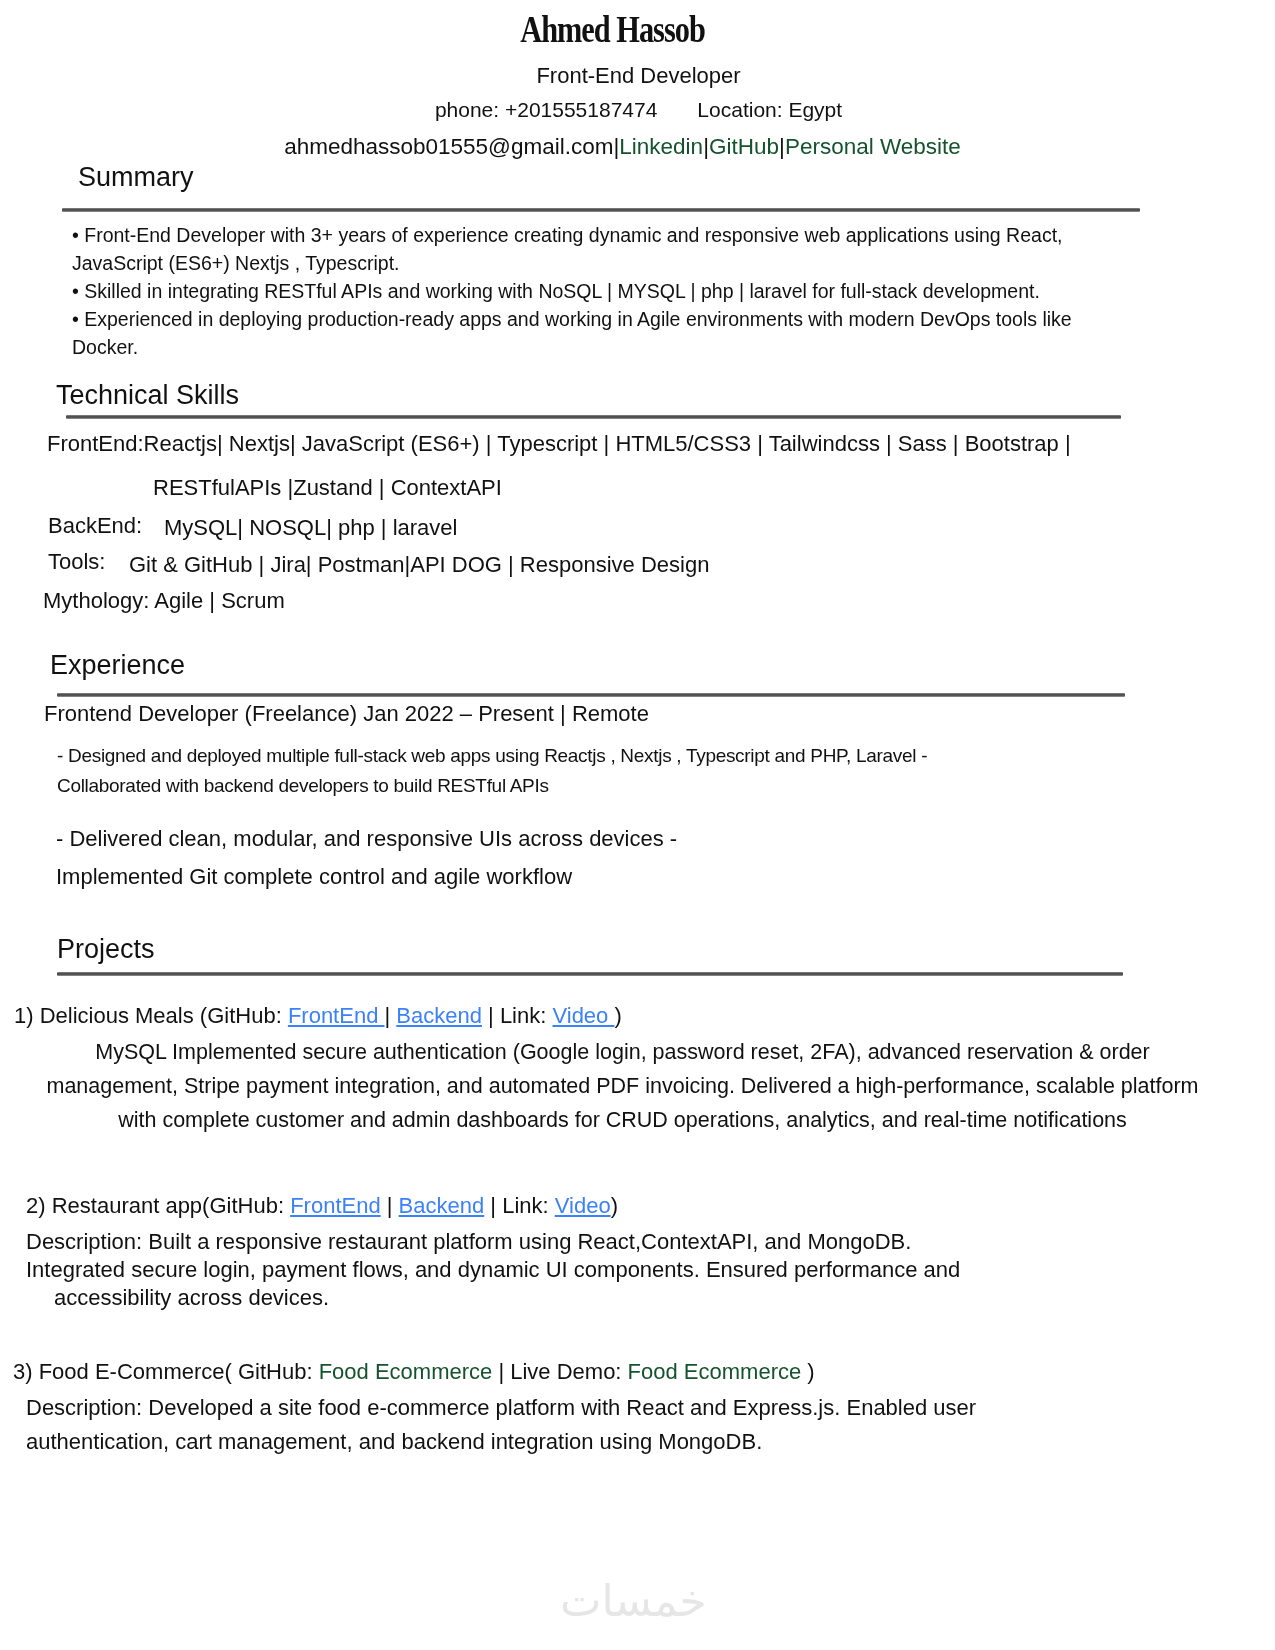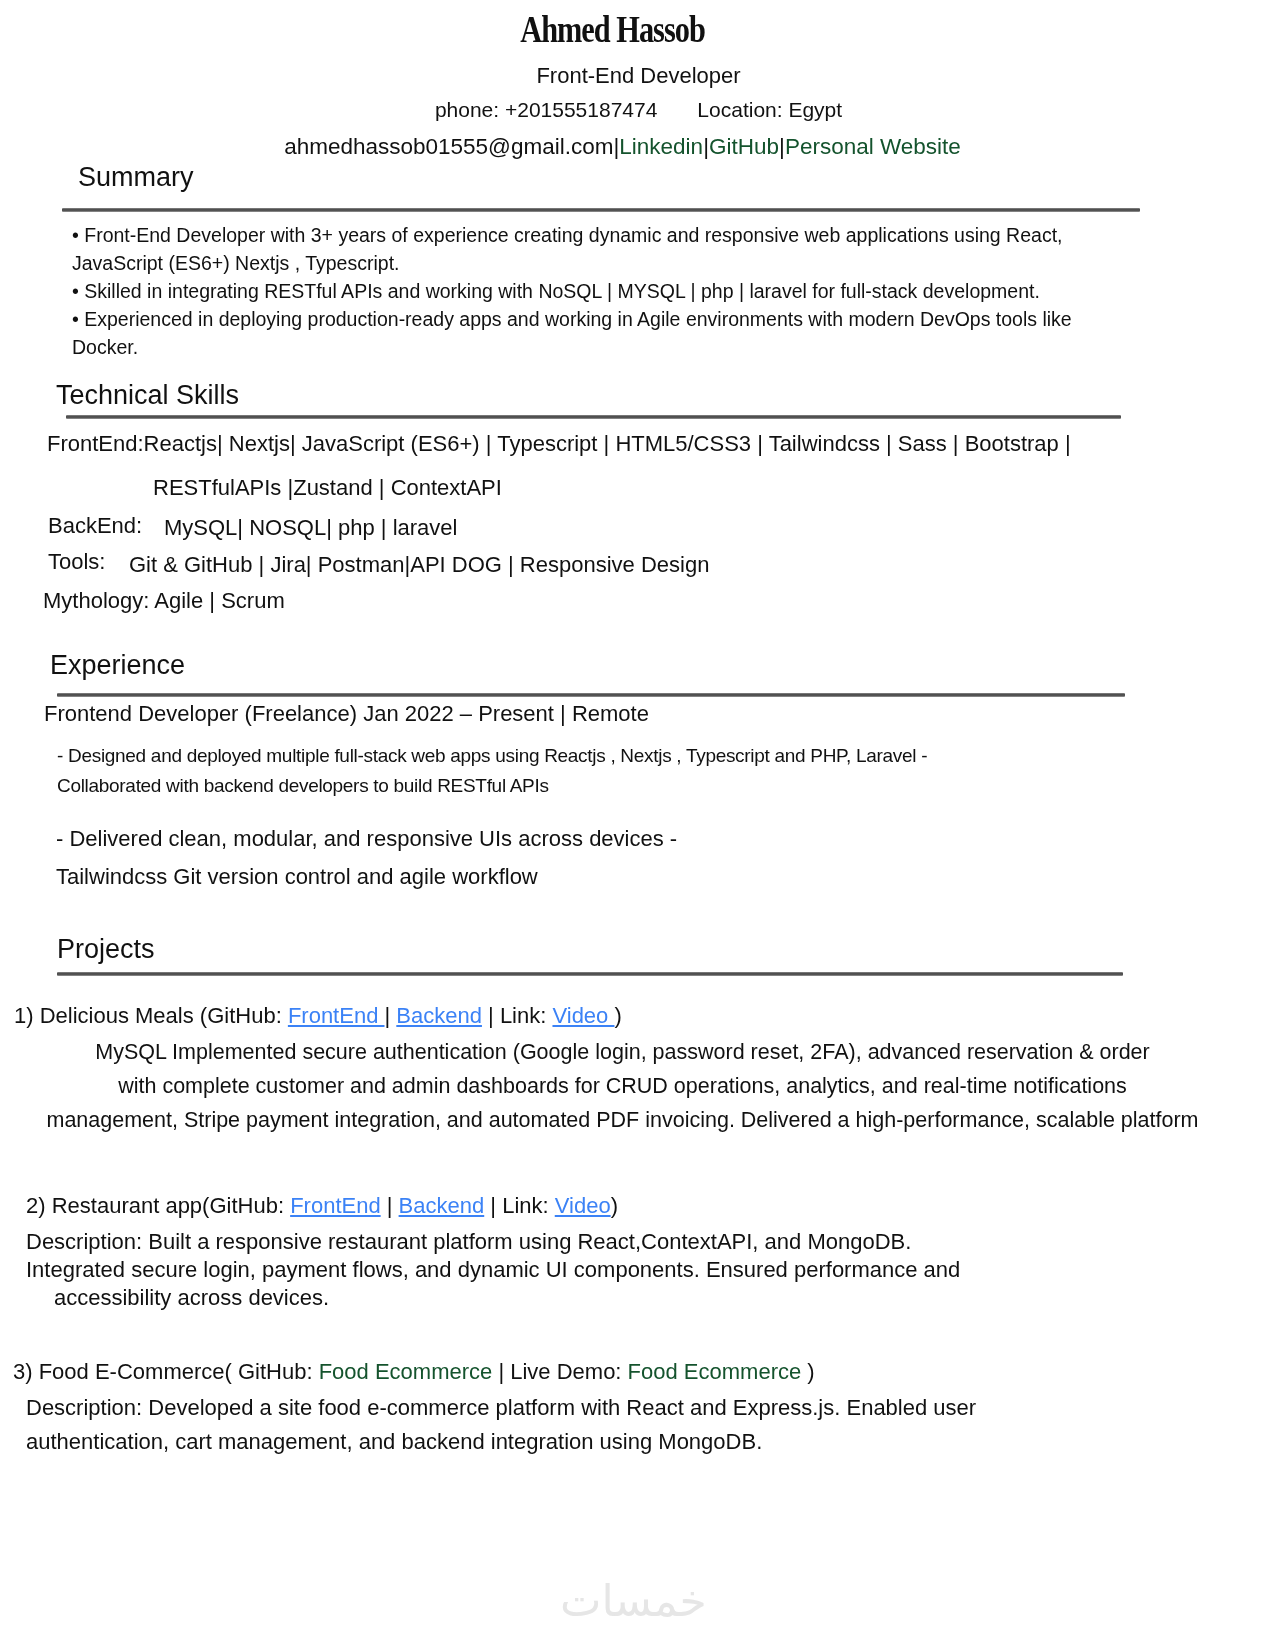--- a/index.html
+++ b/index.html
@@ -58,32 +58,32 @@
 <div class="abs body-md" style="left:43px; top:588px;">
   <span>Mythology:</span> <span>Agile | Scrum</span>
 </div>
 
 <div class="abs h2" style="left:50px; top:650px;">Experience</div>
 <div class="rule" style="left:57px; top:693px; width:1068px;"></div>
 <div class="abs body-md" style="left:44px; top:701px;">Frontend Developer (Freelance) Jan 2022 – Present | Remote</div>
 <div class="abs exp-small" style="left:57px; top:745px;">- Designed and deployed multiple full-stack web apps using Reactjs , Nextjs , Typescript and PHP, Laravel -</div>
 <div class="abs exp-small" style="left:57px; top:775px;">Collaborated with backend developers to build RESTful APIs</div>
 <div class="abs body-md" style="left:56px; top:826px;">- Delivered clean, modular, and responsive UIs across devices -</div>
-<div class="abs body-md" style="left:56px; top:864px;">Tailwindcss Git version control and agile workflow</div>
+<div class="abs body-md" style="left:56px; top:864px;">Implemented Git complete control and agile workflow</div>
 
 <div class="abs h2" style="left:57px; top:934px;">Projects</div>
 <div class="rule" style="left:57px; top:972px; width:1066px;"></div>
 
 <div class="abs body-md" style="left:14px; top:1003px;">
   <span>1) Delicious Meals (GitHub: </span><a class="ulink">FrontEnd </a><span> | </span><a class="ulink">Backend</a><span>  | Link: </span><a class="ulink">Video </a><span>)</span>
 </div>
 <div class="abs proj-desc" style="top:1035px;">
   <div>MySQL Implemented secure authentication (Google login, password reset, 2FA), advanced reservation &amp; order</div>
+  <div>management, Stripe payment integration, and automated PDF invoicing. Delivered a high-performance, scalable platform</div>
   <div>with complete customer and admin dashboards for CRUD operations, analytics, and real-time notifications</div>
-  <div>management, Stripe payment integration, and automated PDF invoicing. Delivered a high-performance, scalable platform</div>
 </div>
 
 <div class="abs body-md" style="left:26px; top:1193px;">
   <span>2) Restaurant app(GitHub: </span><a class="ulink">FrontEnd</a><span>  | </span><a class="ulink">Backend</a><span> | Link: </span><a class="ulink">Video</a><span>)</span>
 </div>
 <div class="abs body-md" style="left:26px; top:1229px;">Description: Built a responsive restaurant platform using React,ContextAPI, and MongoDB.</div>
 <div class="abs body-md" style="left:26px; top:1257px;">Integrated secure login, payment flows, and dynamic UI components. Ensured performance and</div>
 <div class="abs body-md" style="left:26px; top:1285px;margin-left:28px;">accessibility across devices.</div>
 
 <div class="abs body-md" style="left:13px; top:1359px;">

